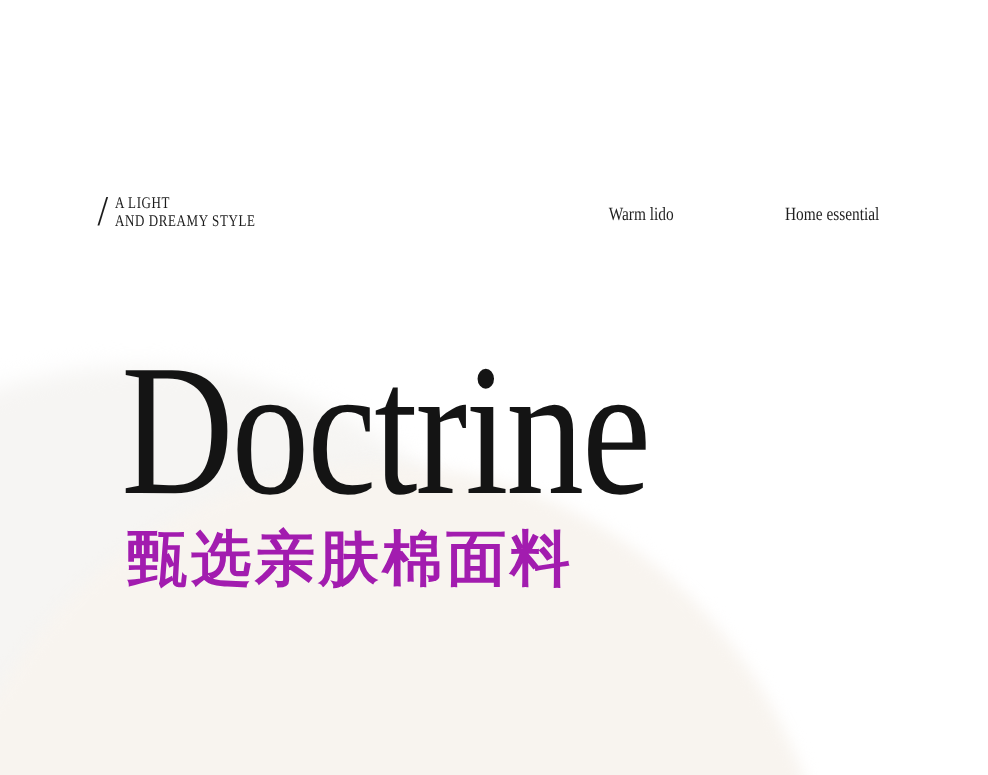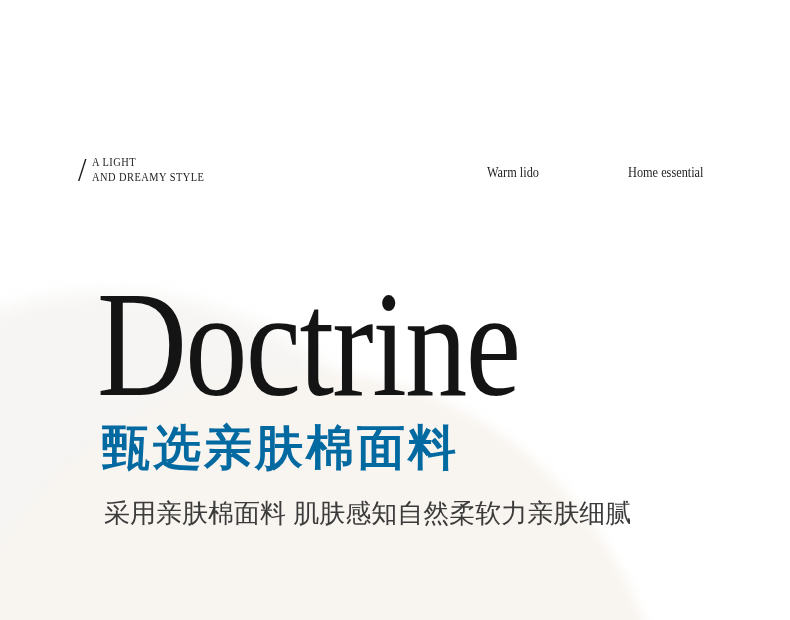--- a/index.html
+++ b/index.html
@@ -57,21 +57,21 @@
   .display-title {
     position: absolute; left: 97px; top: 269px; margin: 0; z-index: 1;
     font-size: 150px; line-height: 1; font-weight: 400;
     letter-spacing: -2px; color: #141414;
     transform: scaleX(0.83); transform-origin: left top;
     white-space: nowrap;
   }
   .headline {
     position: absolute; left: 102px; top: 419px; margin: 0; z-index: 2;
     font-size: 48px; line-height: 1.2; font-weight: 700;
-    letter-spacing: 3px; color: #0369a1;
+    letter-spacing: 3px; color: #a21caf;
     font-family: "Liberation Serif", "DejaVu Serif", serif;
     white-space: nowrap;
   }
   .body-text {
     position: absolute; left: 104px; top: 494px; margin: 0; z-index: 2;
     font-family: "Liberation Sans", "DejaVu Sans", sans-serif;
     font-size: 26px; line-height: 39px; color: #3b3b3b;
     white-space: nowrap;
   }
   .body-line { display: block; }
@@ -93,16 +93,15 @@
   </header>
 
   <div class="nav-label nav-left">Warm lido</div>
   <div class="nav-label nav-right">Home essential</div>
 
   <h1 class="display-title">Doctrine</h1>
 
   <h2 class="headline">甄选亲肤棉面料</h2>
 
   <p class="body-text">
-    <span class="body-line">采用亲肤棉面料 肌肤感知自然柔软力亲肤细腻</span>
   </p>
 
 </div>
 
 </body></html>

